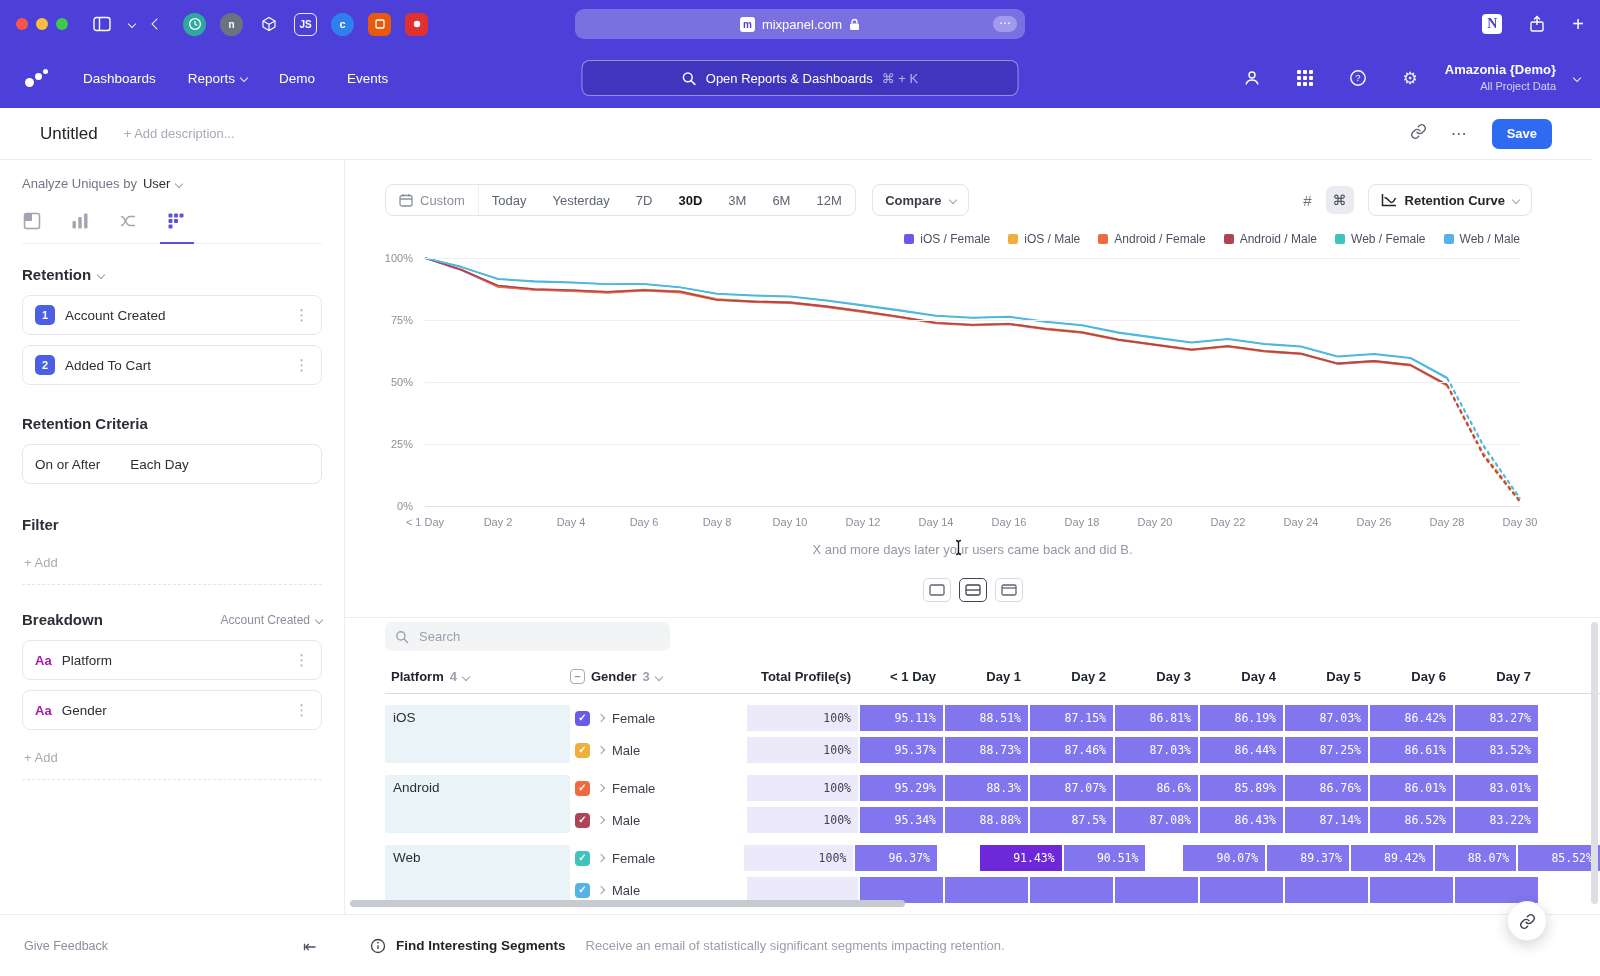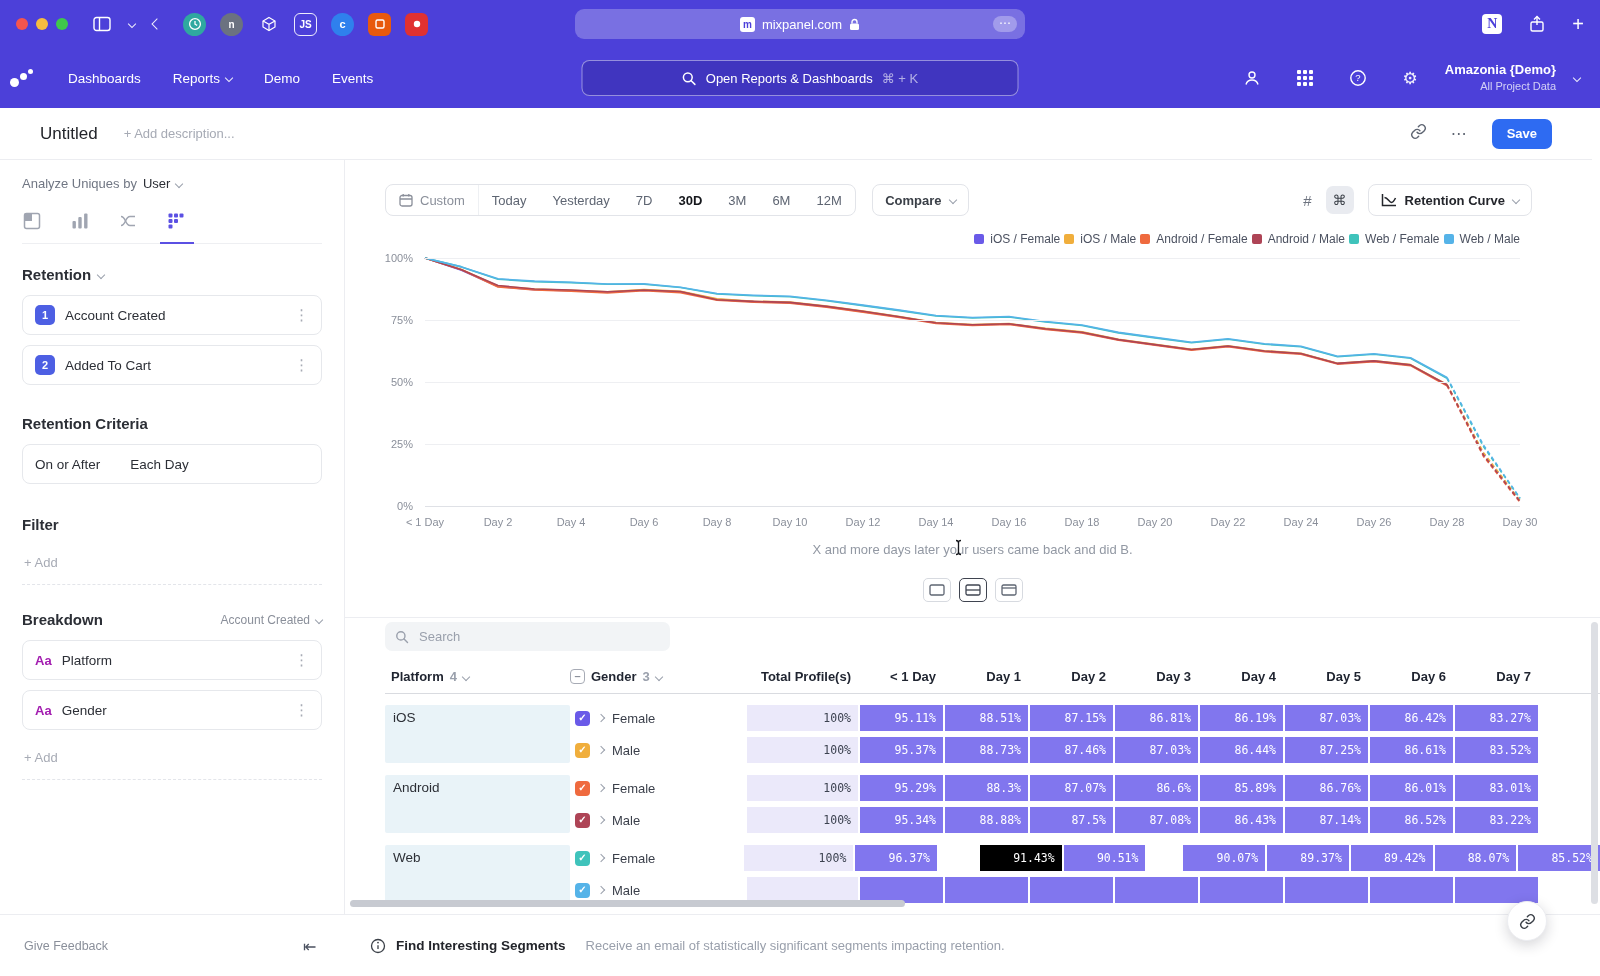--- a/index.html
+++ b/index.html
@@ -21,21 +21,21 @@
   .ext-icons { display:flex; align-items:center; margin-left:6px; }
   .ext { width:23px; height:23px; border-radius:6px; margin:0 7px; display:flex; align-items:center; justify-content:center; font-size:10px; font-weight:700; }
   .ext.circle { border-radius:50%; }
   .url-pill { position:absolute; left:50%; top:9px; transform:translateX(-50%); width:450px; height:30px; background:rgba(255,255,255,.25); border-radius:9px; display:flex; align-items:center; justify-content:center; gap:7px; font-size:13px; color:#fff; }
   .fav { width:15px; height:15px; border-radius:3px; background:#fff; color:#4C40D9; font-weight:700; font-size:10px; display:flex; align-items:center; justify-content:center; }
   .url-more { position:absolute; right:8px; top:7px; width:24px; height:16px; border-radius:8px; background:rgba(255,255,255,.3); font-size:12px; line-height:14px; text-align:center; }
   .row1-right { position:absolute; right:16px; top:0; height:48px; display:flex; align-items:center; gap:18px; }
   .notion { width:20px; height:20px; background:#fff; border-radius:4px; color:#4C40D9; font-family:"Liberation Serif",serif; font-weight:700; font-size:14px; display:flex; align-items:center; justify-content:center; }
   .plus { font-size:20px; color:#fff; line-height:1; }
 
-  .row2 { position:relative; height:60px; display:flex; align-items:center; padding:0 10px; }
+  .row2 { position:relative; height:60px; display:flex; align-items:center; padding:0 25px; }
   .mxlogo { position:relative; width:24px; height:20px; margin-right:34px; }
   .mxlogo i { position:absolute; background:#fff; border-radius:50%; }
   .nav-items { display:flex; gap:32px; font-size:13.5px; }
   .nav-item { display:flex; align-items:center; gap:6px; cursor:pointer; }
   .nav-search { position:absolute; left:50%; top:12px; transform:translateX(-50%); width:437px; height:36px; border:1px solid rgba(255,255,255,.45); background:rgba(25,14,100,.22); border-radius:8px; display:flex; align-items:center; justify-content:center; gap:9px; font-size:13px; }
   .kbd { color:rgba(255,255,255,.6); }
   .row2-right { position:absolute; right:20px; top:0; height:60px; display:flex; align-items:center; gap:18px; }
   .project { text-align:right; line-height:1.3; }
   .project .p1 { font-size:13px; font-weight:700; }
   .project .p2 { font-size:11px; color:rgba(255,255,255,.75); }
@@ -75,21 +75,21 @@
   .dg-item { height:100%; border:none; background:none; padding:0 13px; font-size:13px; color:#5E6572; display:flex; align-items:center; gap:7px; font-family:inherit; }
   .dg-item.first { border-right:1px solid #EEF0F3; color:#8A8F9A; }
   .dg-item.selected { color:#15171c; font-weight:700; }
   .btn { display:inline-flex; align-items:center; gap:8px; border:1px solid #E2E4E9; border-radius:8px; height:32px; padding:0 12px; background:#fff; font-size:13px; color:#3b4048; font-family:inherit; }
   .compare-btn { margin-left:12px; vertical-align:top; font-weight:600; }
   .toolbar-right { position:absolute; right:68px; top:0; display:flex; align-items:center; gap:14px; }
   .hash-ic { font-size:15px; color:#6E7480; }
   .cmd-chip { width:28px; height:28px; background:#E9EBF0; border-radius:7px; display:flex; align-items:center; justify-content:center; font-size:14px; color:#3b4048; }
   .rc-btn { font-weight:600; color:#23252b; }
 
-  .legend { position:absolute; top:72px; right:80px; display:flex; gap:4px; align-items:center; }
+  .legend { position:absolute; top:72px; right:80px; display:flex; gap:18px; align-items:center; }
   .lg-item { display:flex; align-items:center; gap:6px; font-size:12px; color:#4b5160; }
   .lg-sw { width:10px; height:10px; border-radius:2px; display:inline-block; }
 
   .chart-wrap { position:absolute; left:80px; top:98px; width:1095px; height:248px; }
   .gridline { position:absolute; left:0; right:0; height:1px; background:#EEEFF2; }
   .gridline.axis { background:#DFE1E6; }
   .ylabel { position:absolute; right:100%; margin-right:12px; transform:translateY(-50%); font-size:11px; color:#8A8F9A; white-space:nowrap; }
   .xlabel { position:absolute; top:100%; margin-top:10px; transform:translateX(-50%); font-size:11px; color:#8A8F9A; white-space:nowrap; }
   .chart-wrap svg { position:absolute; inset:0; width:100%; height:100%; overflow:visible; }
 
@@ -641,21 +641,21 @@
           <div class="t-group">
             <div class="pc" style="background: rgb(233, 243, 248);">Web</div>
             <div class="t-row">
               <div class="gc">
                 <span class="cb" style="background: rgb(63, 195, 187);">✓</span>
                 <span class="chv right gray"></span>
                 <span class="glabel">Female</span>
               </div>
               <div class="tc" style="background: rgb(235, 233, 250);">100%</div>
               <div class="dc" style="background: rgb(129, 118, 238);">96.37%</div>
-              <div class="dc" style="background: #000000; margin-left: 43px;">91.43%</div>
+              <div class="dc" style="background: #6d28d9; margin-left: 43px;">91.43%</div>
               <div class="dc" style="background: rgb(129, 118, 238);">90.51%</div>
               <div class="dc" style="background: rgb(129, 118, 238); margin-left: 38px;">90.07%</div>
               <div class="dc" style="background: rgb(129, 118, 238);">89.37%</div>
               <div class="dc" style="background: rgb(129, 118, 238);">89.42%</div>
               <div class="dc" style="background: rgb(129, 118, 238);">88.07%</div>
               <div class="dc" style="background: rgb(129, 118, 238);">85.52%</div>
             </div>
             <div class="t-row">
               <div class="gc">
                 <span class="cb" style="background: rgb(85, 179, 232);">✓</span>

